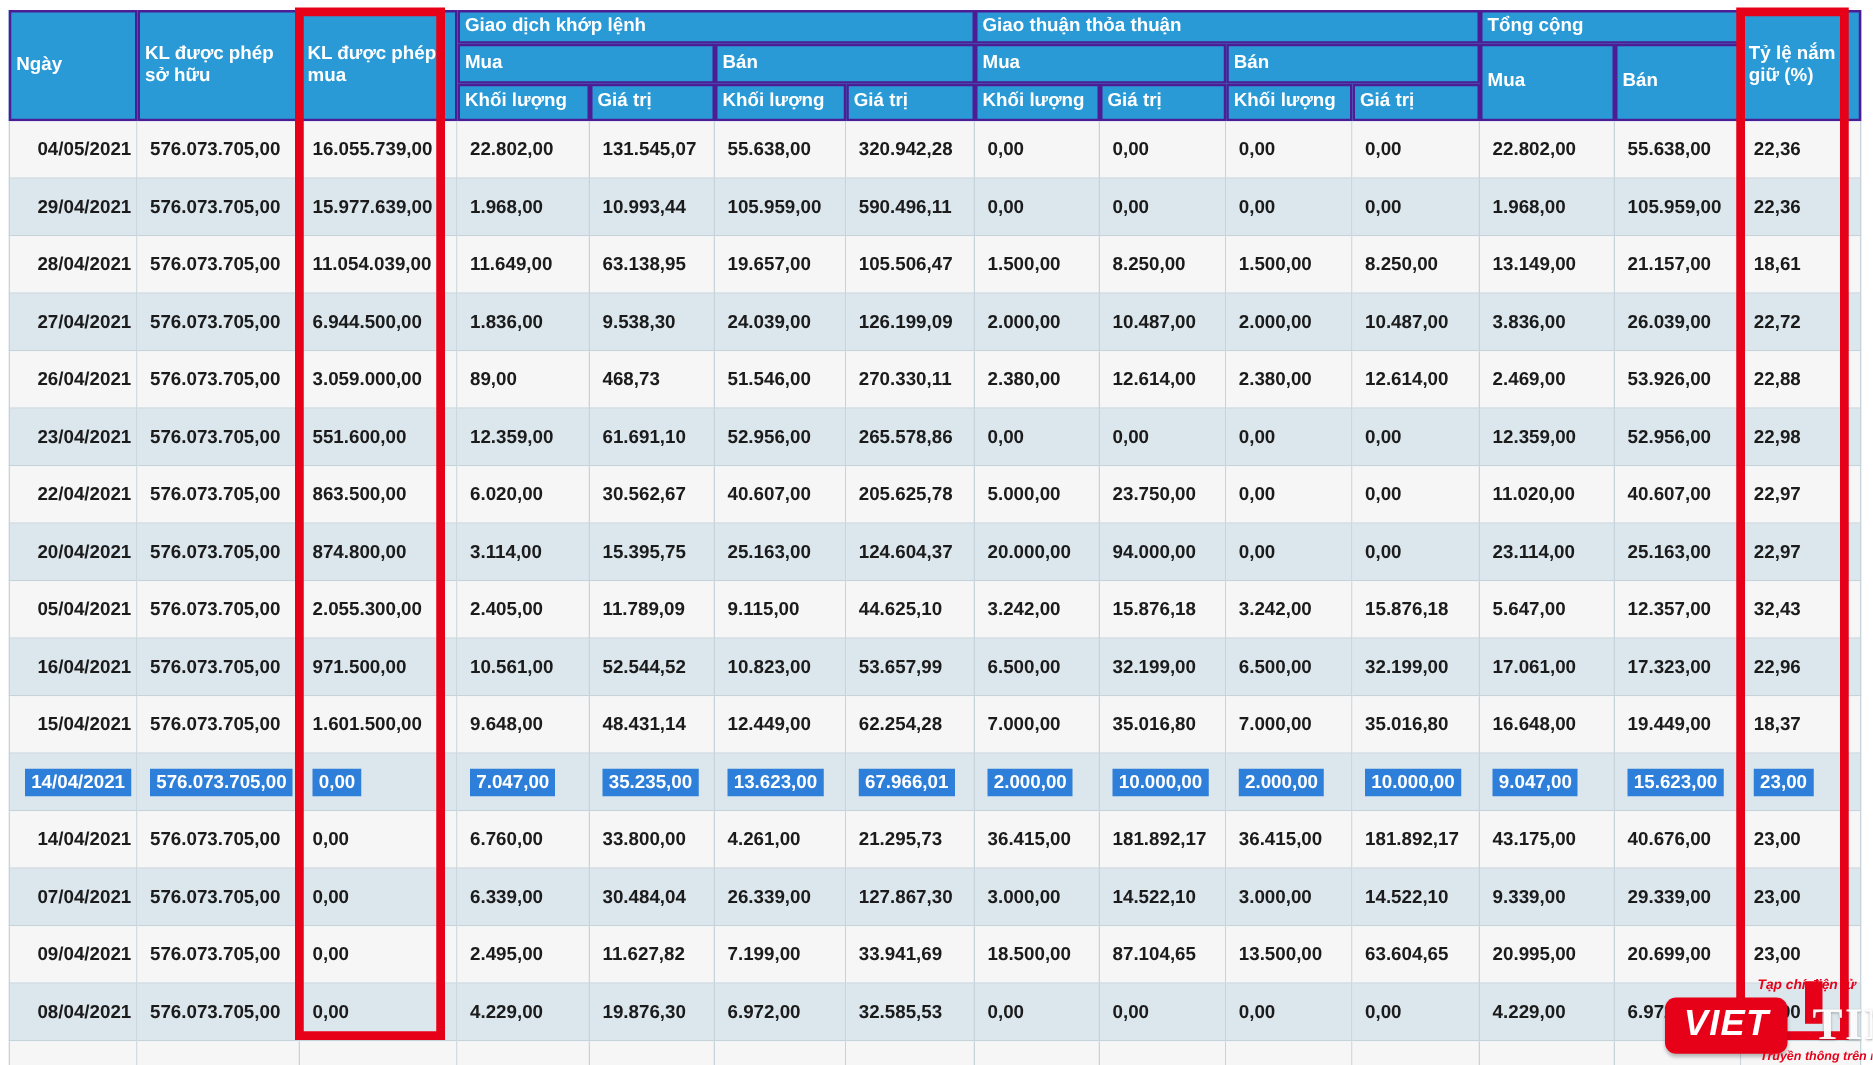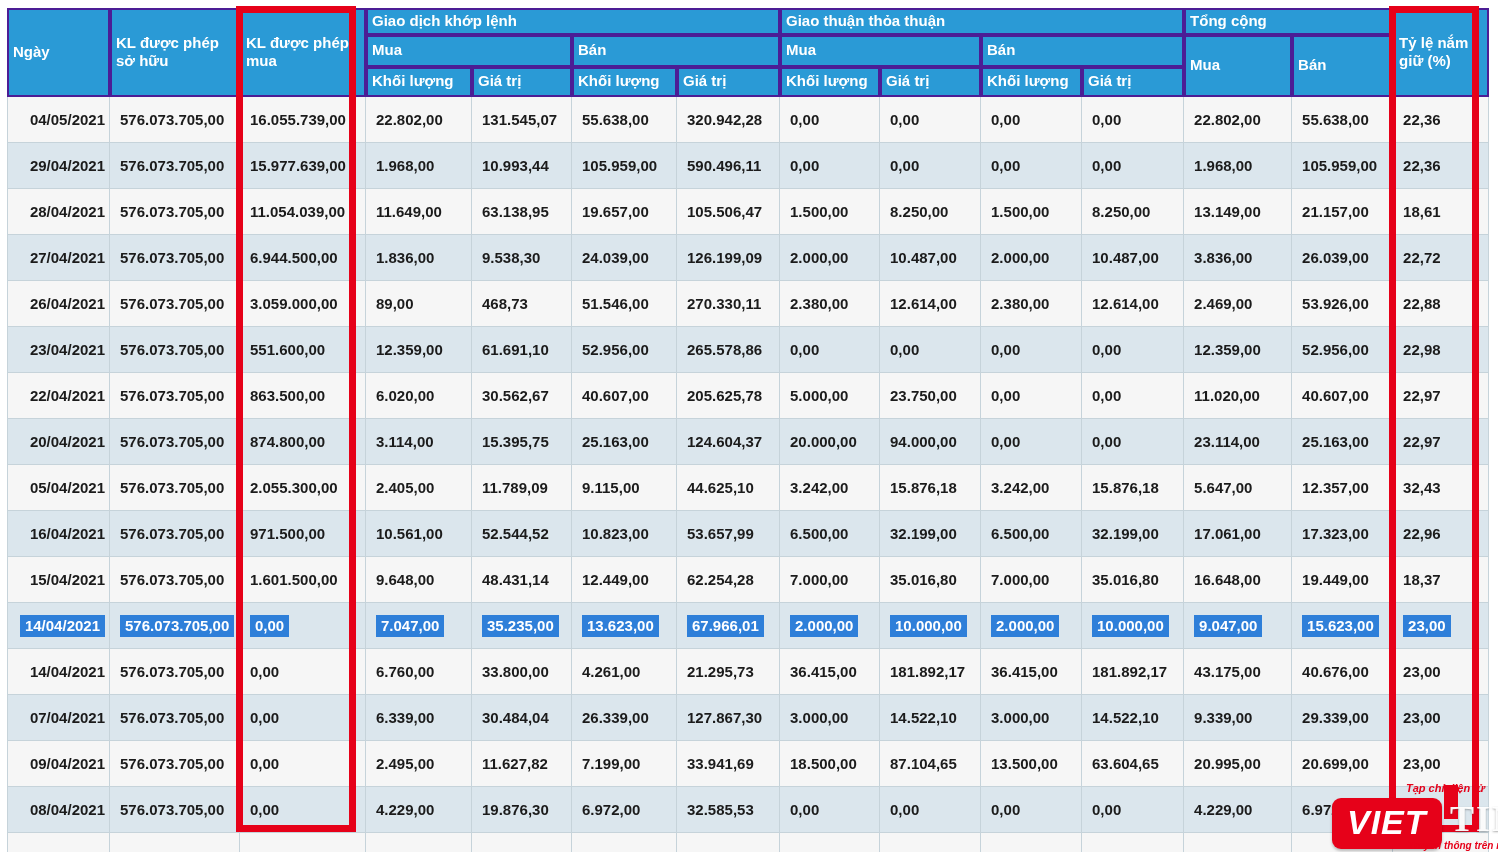--- a/index.html
+++ b/index.html
@@ -81,21 +81,21 @@
   .wm .flag{
     position:absolute;left:112px;top:4px;width:14px;height:34px;
     background:var(--highlight-red);
   }
   .wm .viet-box{
     position:absolute;left:0;top:17px;
     background:var(--highlight-red);
     color:#fff;
     border-radius:9px;
     padding:5px 15px 7px 15px;
-    font-size:34px;font-weight:bold;font-style:italic;
+    font-size:29px;font-weight:bold;font-style:italic;
     letter-spacing:1px;
     box-shadow:0 2px 3px rgba(0,0,0,0.25);
   }
   .wm .times{
     position:absolute;left:118px;top:17px;
     font-family:"Liberation Serif", serif;
     font-size:36px;font-weight:bold;
     color:rgba(255,255,255,0.95);
     letter-spacing:2px;
     text-shadow:0 1px 2px rgba(70,70,70,0.45);

